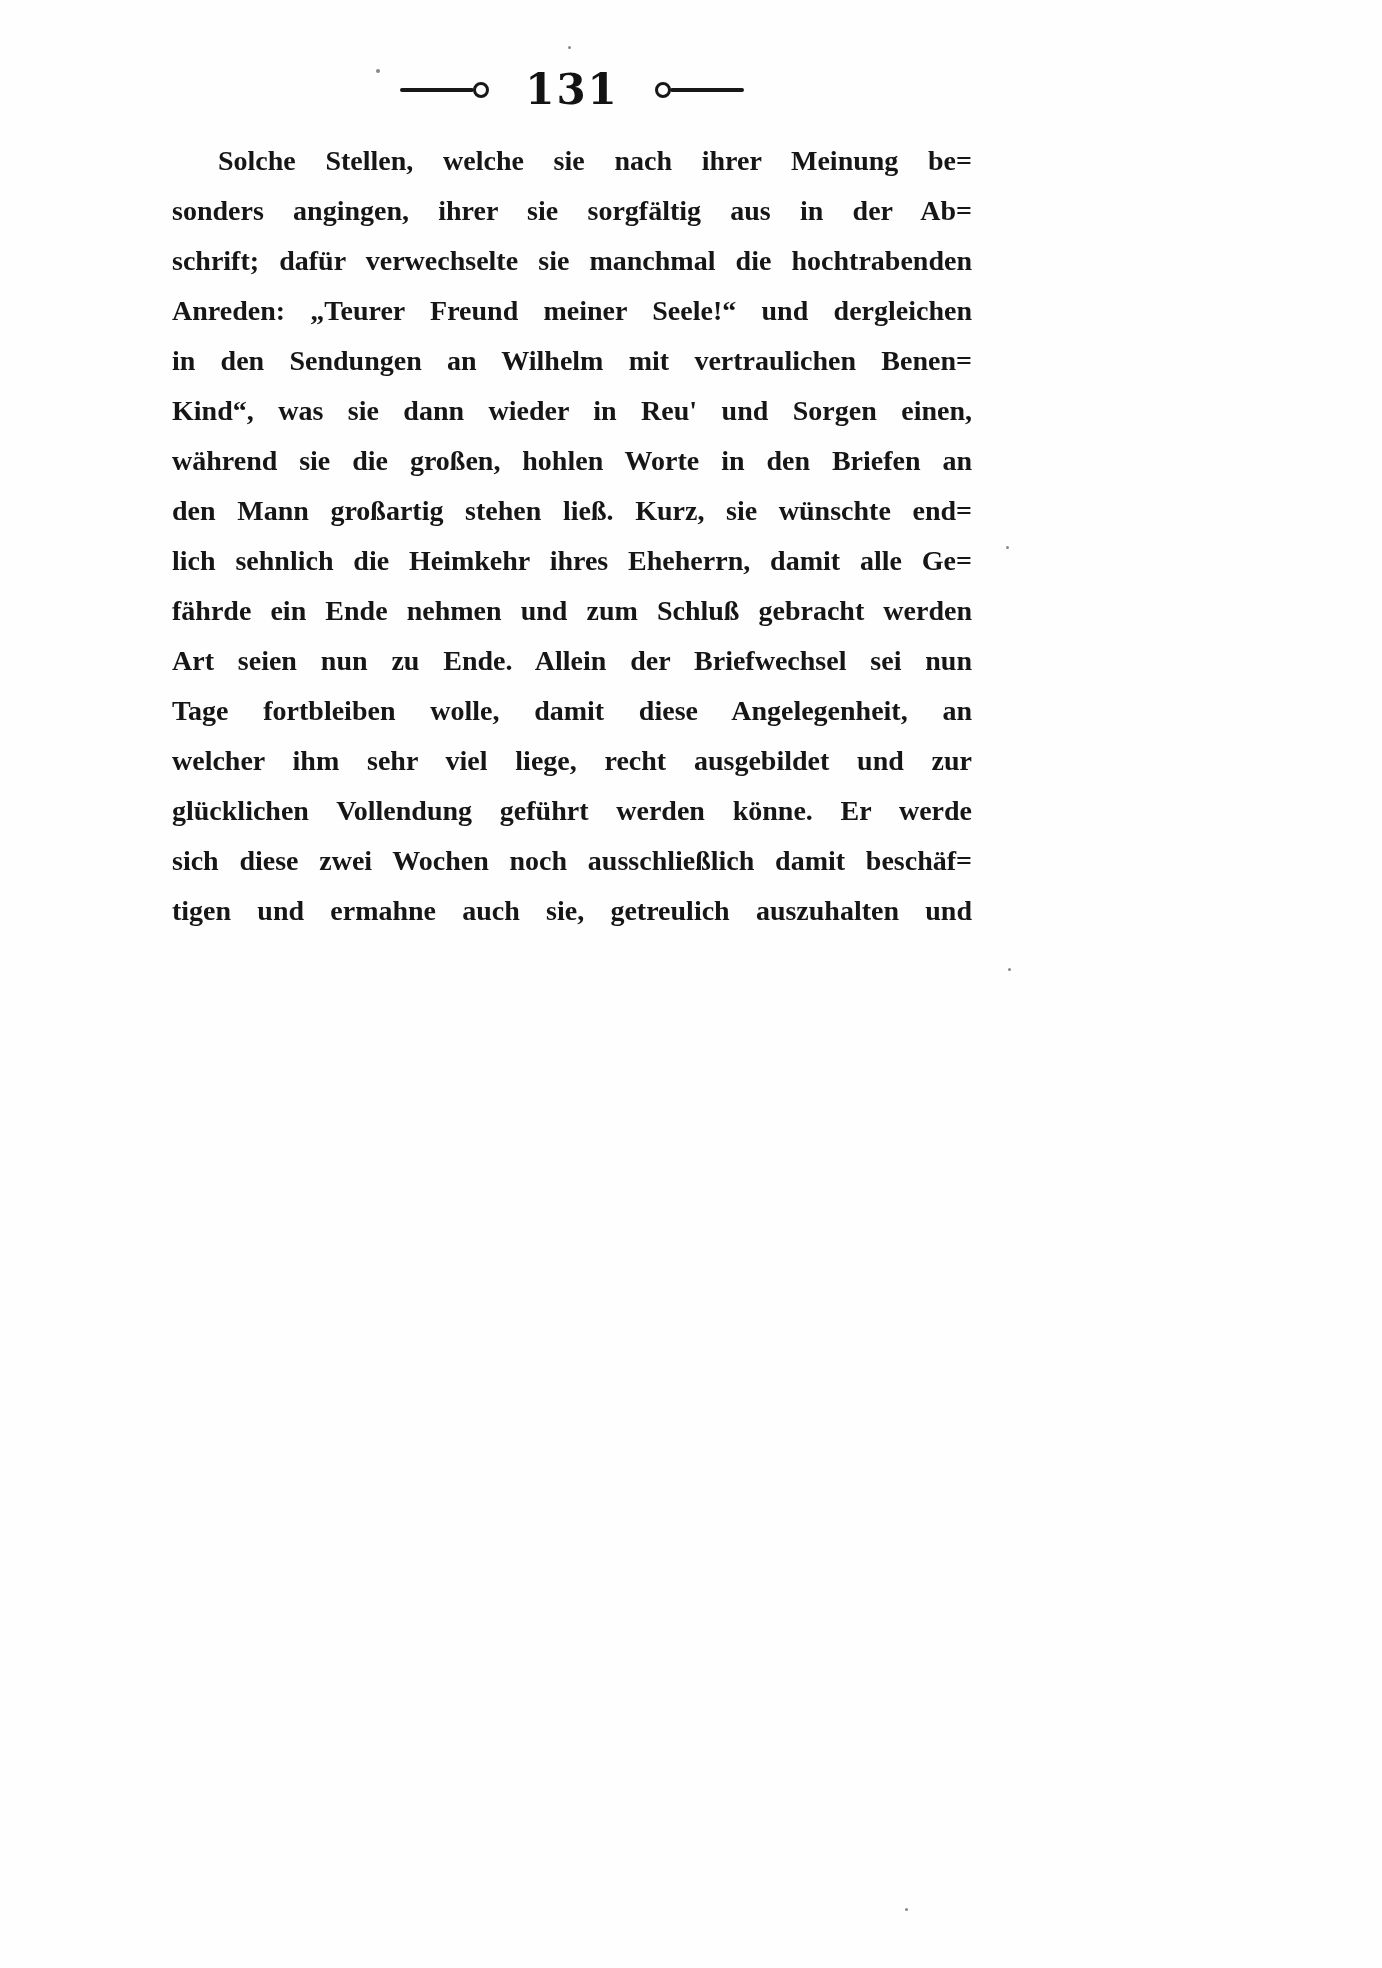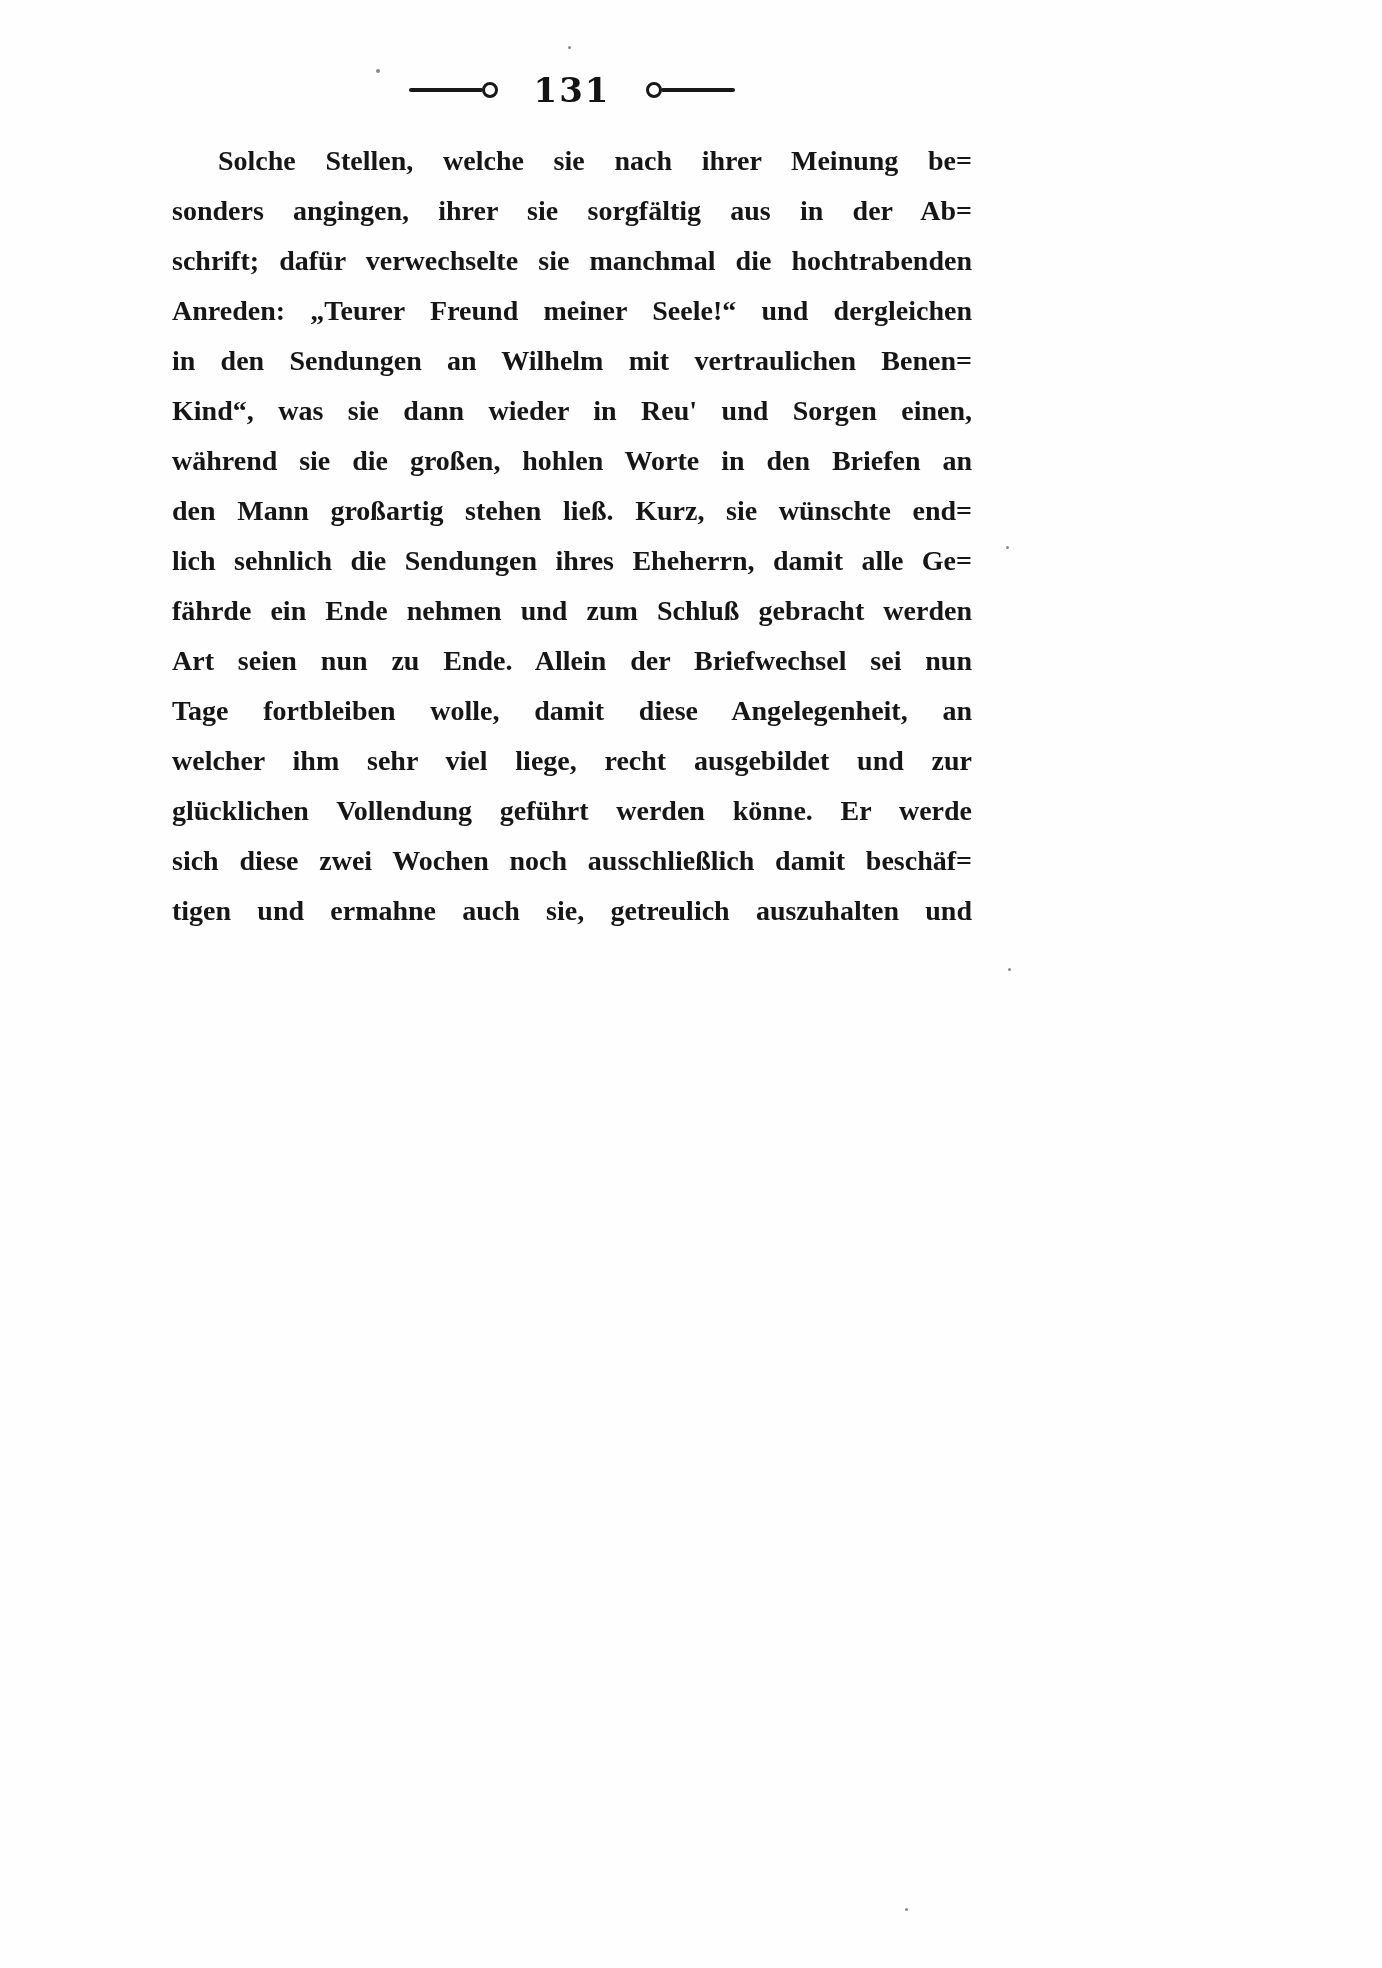--- a/index.html
+++ b/index.html
@@ -45,21 +45,21 @@
     width: 10px;
     height: 10px;
     border: 3px solid #181818;
     border-radius: 50%;
     background: transparent;
   }
   .orn.left .rule { margin-right: -1px; }
   .orn.right .rule { margin-left: -1px; }
   .page-number {
     font-weight: bold;
-    font-size: 34px;
+    font-size: 42px;
     line-height: 1;
     letter-spacing: 2px;
     margin: 0 36px;
     color: #131313;
   }
   
   .page-text {
     position: absolute;
     left: 172px;
     top: 136px;
@@ -110,21 +110,21 @@
   <div class="page-text">
       <div class="paragraph">
         <div class="line indent">Solche Stellen, welche sie nach ihrer Meinung be=</div>
         <div class="line">sonders angingen, ihrer sie sorgfältig aus in der Ab=</div>
         <div class="line">schrift; dafür verwechselte sie manchmal die hochtrabenden</div>
         <div class="line">Anreden: „Teurer Freund meiner Seele!“ und dergleichen</div>
         <div class="line">in den Sendungen an Wilhelm mit vertraulichen Benen=</div>
         <div class="line">Kind“, was sie dann wieder in Reu' und Sorgen einen,</div>
         <div class="line">während sie die großen, hohlen Worte in den Briefen an</div>
         <div class="line">den Mann großartig stehen ließ.  Kurz, sie wünschte end=</div>
-        <div class="line">lich sehnlich die Sendungen ihres Eheherrn, damit alle Ge=</div>
+        <div class="line">lich sehnlich die Heimkehr ihres Eheherrn, damit alle Ge=</div>
         <div class="line">fährde ein Ende nehmen und zum Schluß gebracht werden</div>
         <div class="line">Art seien nun zu Ende.  Allein der Briefwechsel sei nun</div>
         <div class="line">Tage fortbleiben wolle, damit diese Angelegenheit, an</div>
         <div class="line">welcher ihm sehr viel liege, recht ausgebildet und zur</div>
         <div class="line">glücklichen Vollendung geführt werden könne.  Er werde</div>
         <div class="line">sich diese zwei Wochen noch ausschließlich damit beschäf=</div>
         <div class="line">tigen und ermahne auch sie, getreulich auszuhalten und</div>
       </div>
     </div>
 

